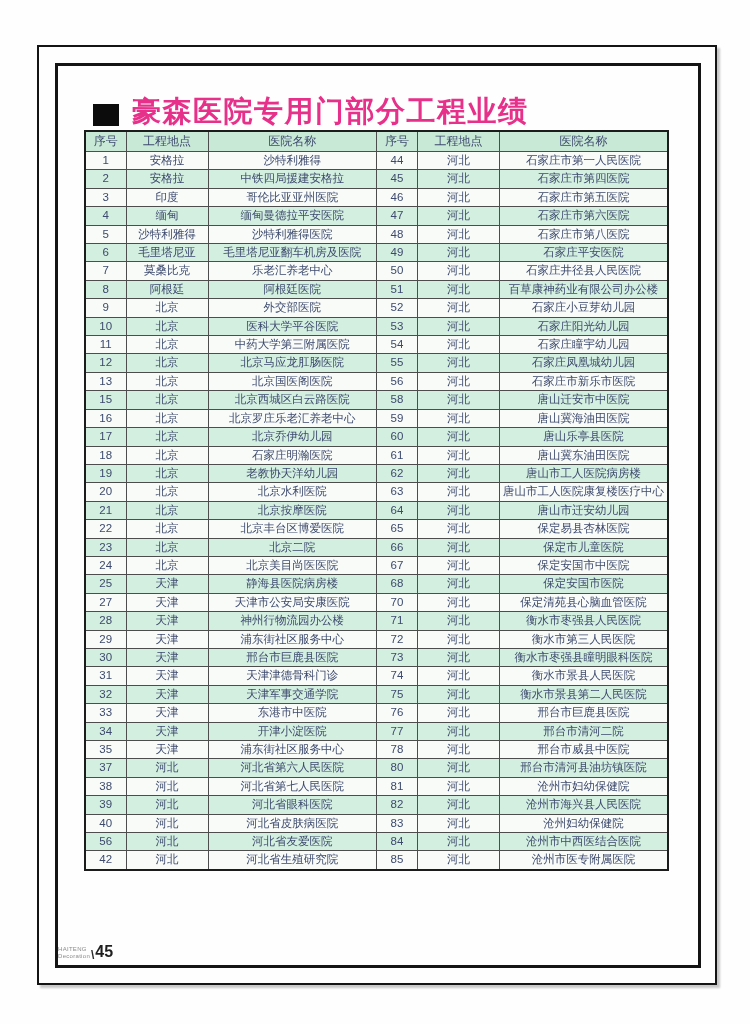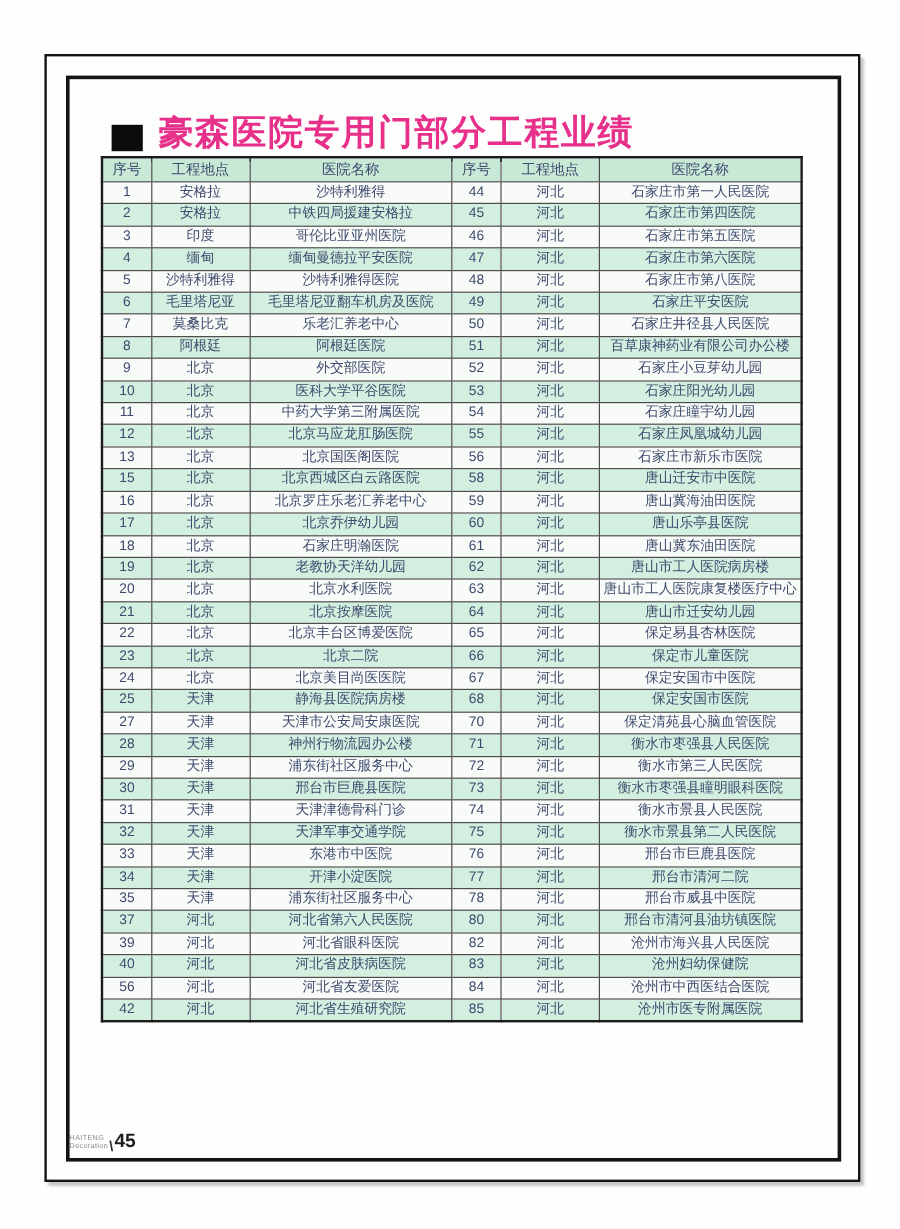--- a/index.html
+++ b/index.html
@@ -343,20 +343,28 @@
         </tr>
         <tr>
           <td>37</td>
           <td>河北</td>
           <td>河北省第六人民医院</td>
           <td>80</td>
           <td>河北</td>
           <td>邢台市清河县油坊镇医院</td>
         </tr>
         <tr>
+          <td>38</td>
+          <td>河北</td>
+          <td>河北省第七人民医院</td>
+          <td>81</td>
+          <td>河北</td>
+          <td>沧州市妇幼保健院</td>
+        </tr>
+        <tr>
           <td>39</td>
           <td>河北</td>
           <td>河北省眼科医院</td>
           <td>82</td>
           <td>河北</td>
           <td>沧州市海兴县人民医院</td>
         </tr>
         <tr>
           <td>40</td>
           <td>河北</td>

